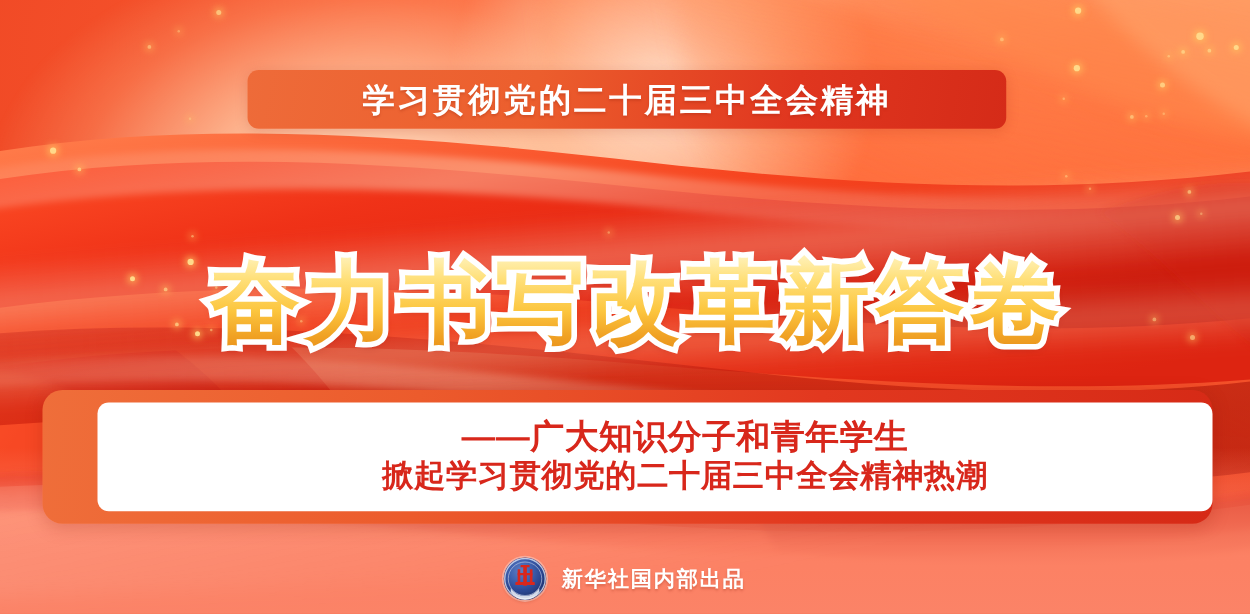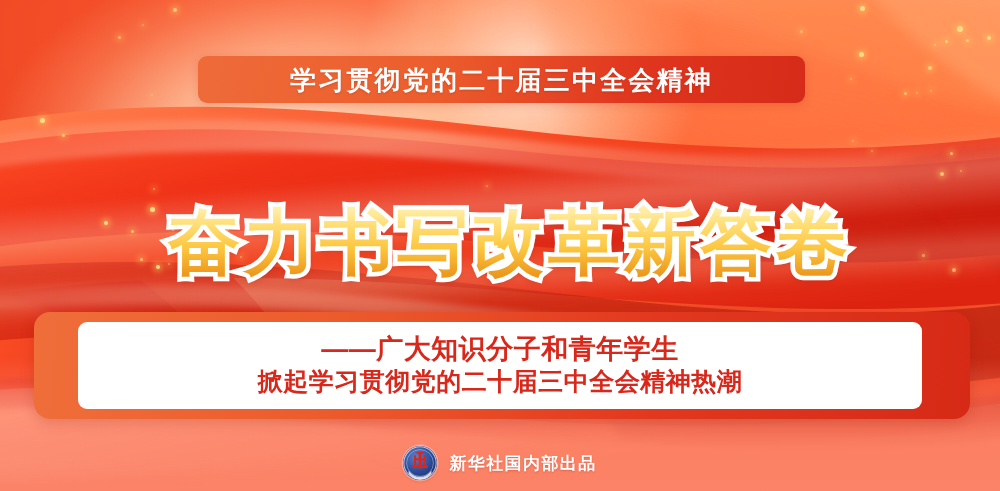--- a/index.html
+++ b/index.html
@@ -118,20 +118,21 @@
     position:absolute;left:34px;top:312px;width:936px;height:107px;
     border-radius:16px;
     background:linear-gradient(95deg,#EF6E3A 0%,#EC5B2C 32%,#E2381F 66%,#D62A16 100%);
     box-shadow:0 3px 14px rgba(140,25,8,.22);
   }
   .sub-inner{
     position:absolute;left:44px;top:10px;width:844px;height:87px;
     background:#FFFFFF;border-radius:9px;
     display:flex;flex-direction:column;align-items:center;justify-content:center;
     gap:1px;
+    padding-left:48px;
   }
   .sub-line{
     color:#D8271B;
     font-weight:bold;line-height:1.18;white-space:nowrap;
     letter-spacing:.5px;
   }
   .sub-line.l1{font-size:27px;}
   .sub-line.l2{font-size:25px;}
 
   

